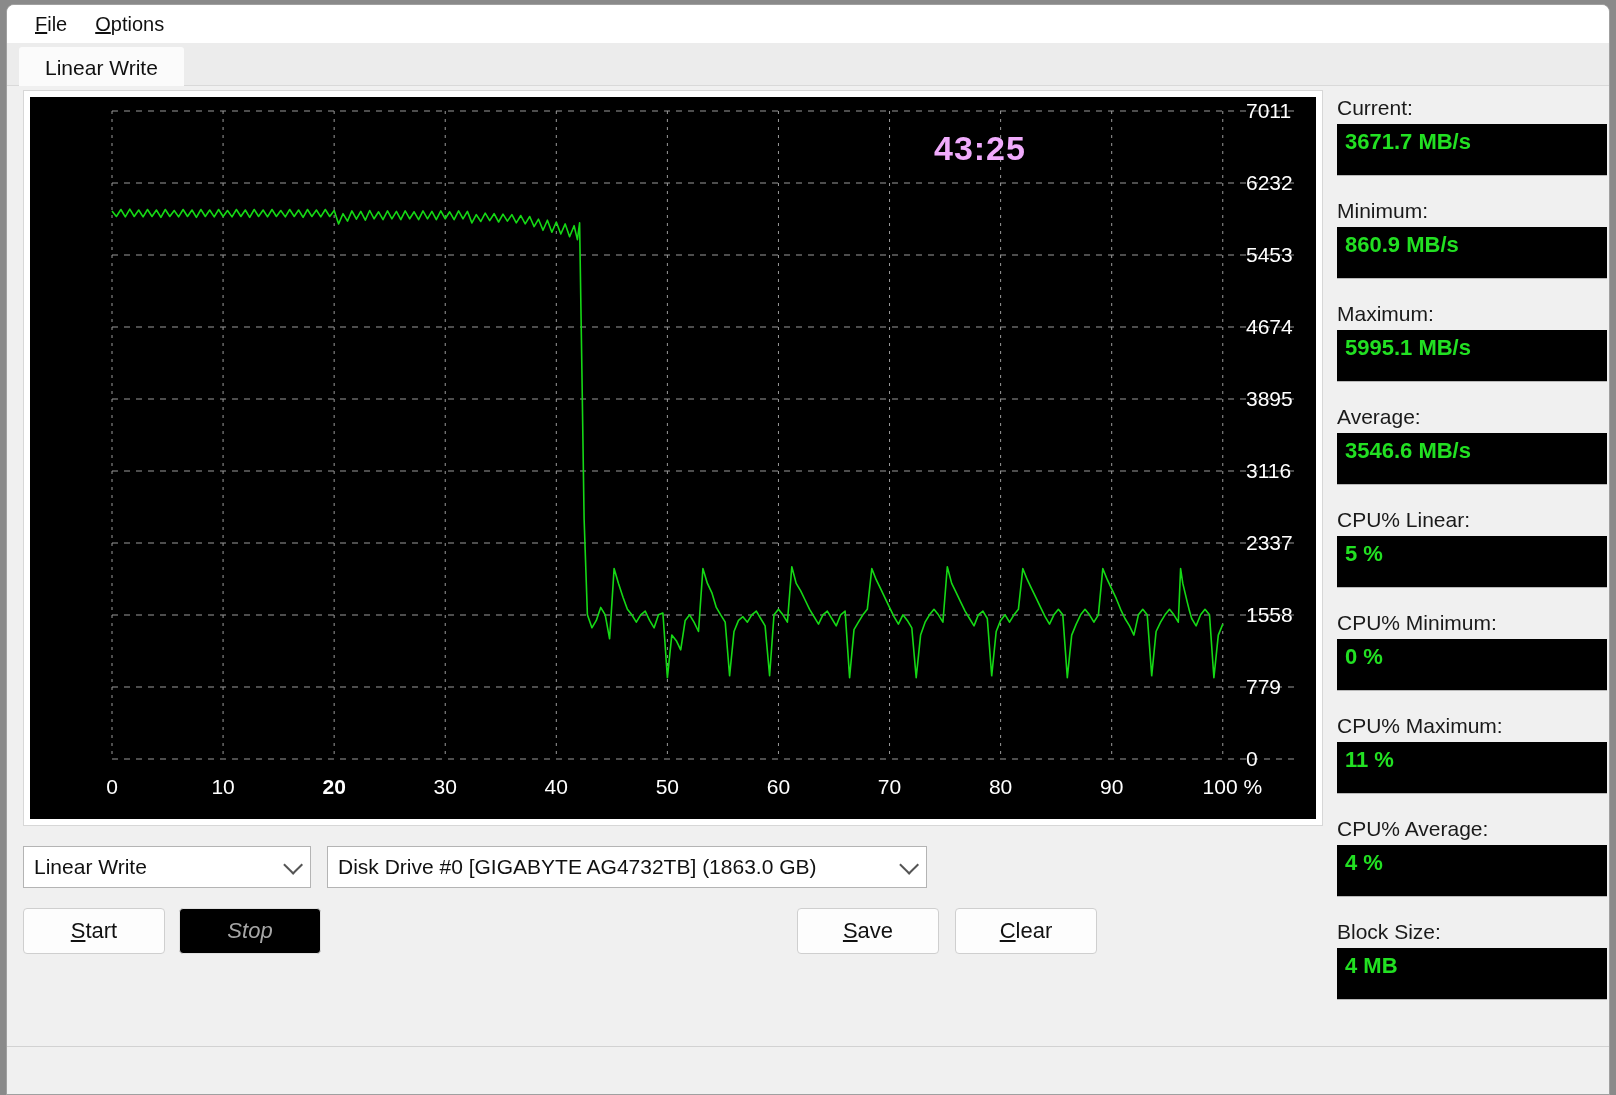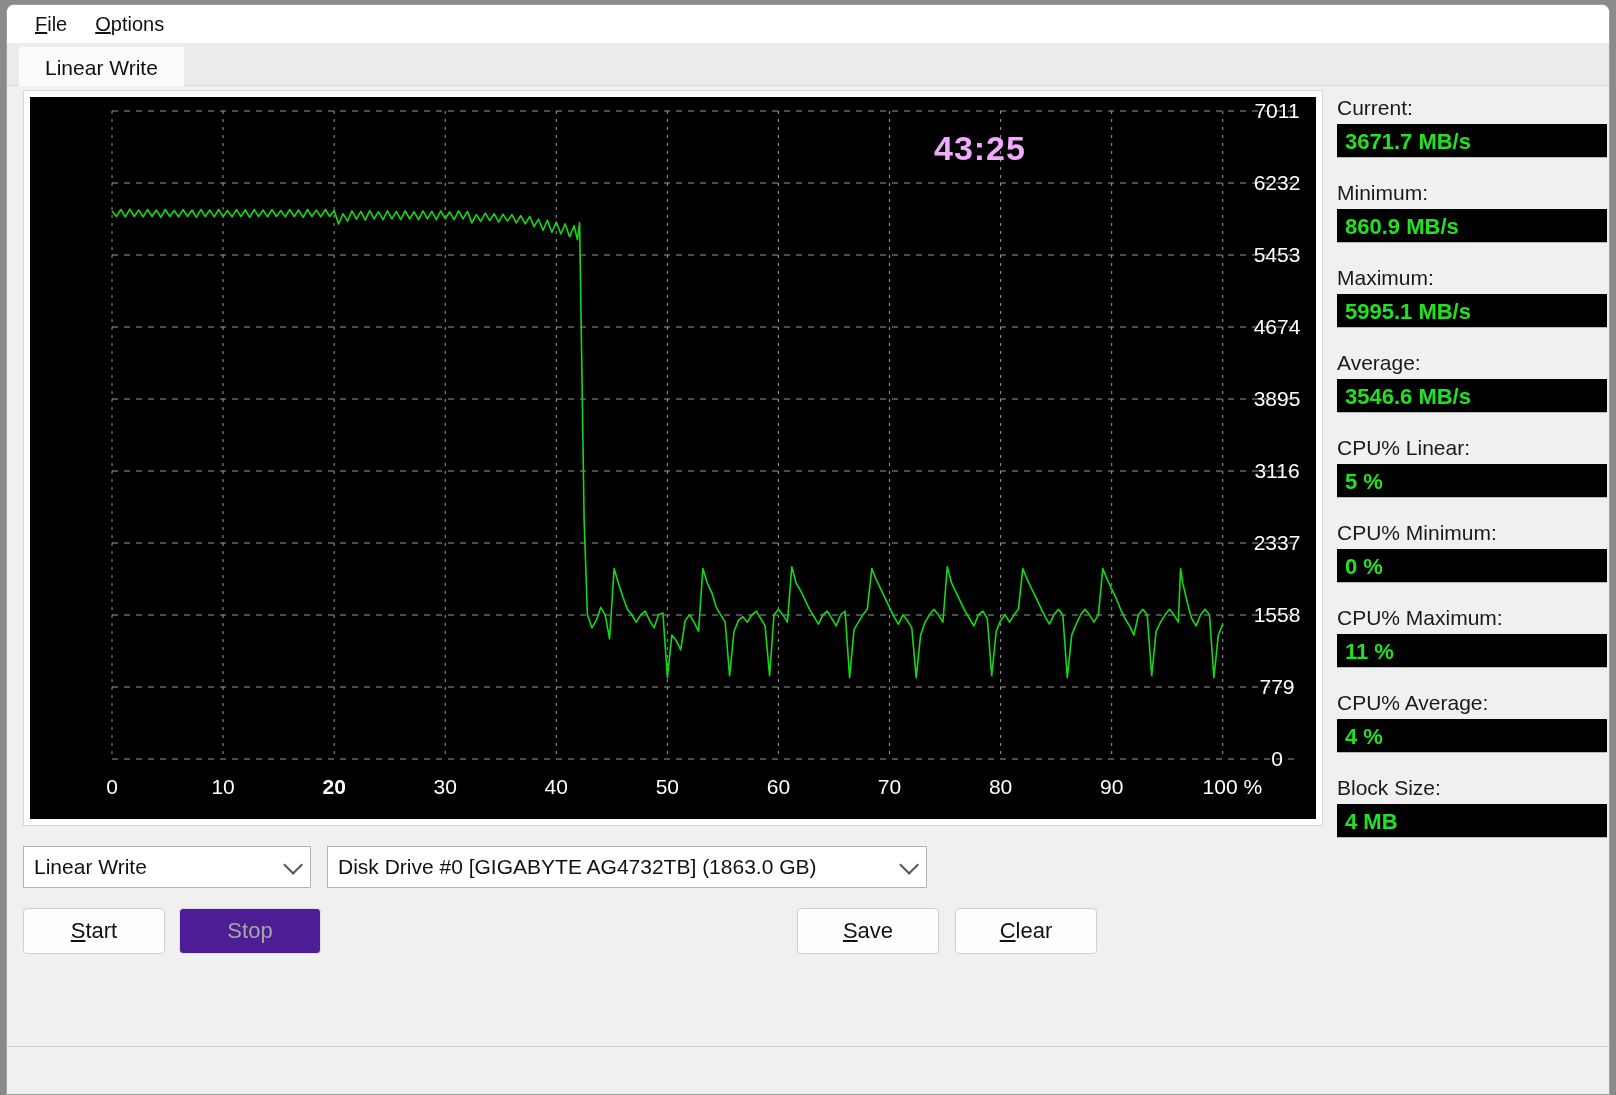--- a/index.html
+++ b/index.html
@@ -140,21 +140,21 @@
     width: 100%; height: 100%;
     background: #000000;
     overflow: hidden;
   }
   .ytick {
     position: absolute;
     right: 0;
     transform: translateY(-50%);
     color: #ffffff;
     font-size: 21px;
-    text-align: center;
+    text-align: left;
     width: 70px;
     padding-right: 8px;
     box-sizing: border-box;
   }
   .xtick {
     position: absolute;
     transform: translateX(-50%);
     color: #ffffff;
     font-size: 21px;
   }
@@ -177,21 +177,21 @@
     margin-bottom: 4px;
   }
   .stat-value {
     background: #000000;
     color: #22e022;
     font-size: 22px;
     font-weight: bold;
     padding: 5px 8px 6px 8px;
     border-bottom: 1px solid #b8b8b8;
     box-sizing: border-box;
-    height: 34px;
+    height: 52px;
   }
   .stat-block { margin-bottom: 23px; }
   .stat-block.gap-top { margin-top: 22px; }
   
   .controls-row {
     position: absolute;
     left: 16px; top: 760px;
     width: 1300px;
     height: 44px;
   }
@@ -223,21 +223,21 @@
     background: #fdfdfd;
     border: 1px solid #cfcfcf;
     border-radius: 4px;
     box-sizing: border-box;
     display: flex;
     align-items: center;
     justify-content: center;
     font-size: 22px;
     color: #111;
   }
-  .btn.disabled { color: #a6a6a6; background: #4c1d95; border-color: #e0e0e0; }
+  .btn.disabled { color: #a6a6a6; background: #000000; border-color: #e0e0e0; font-style: italic; }
   .btn-row {
     position: absolute;
     left: 16px; top: 822px;
     width: 1300px; height: 50px;
   }
   .btn-start { left: 0;    width: 142px; }
   .btn-stop  { left: 156px; width: 142px; }
   .btn-save  { left: 774px; width: 142px; }
   .btn-clear { left: 932px; width: 142px; }
   

